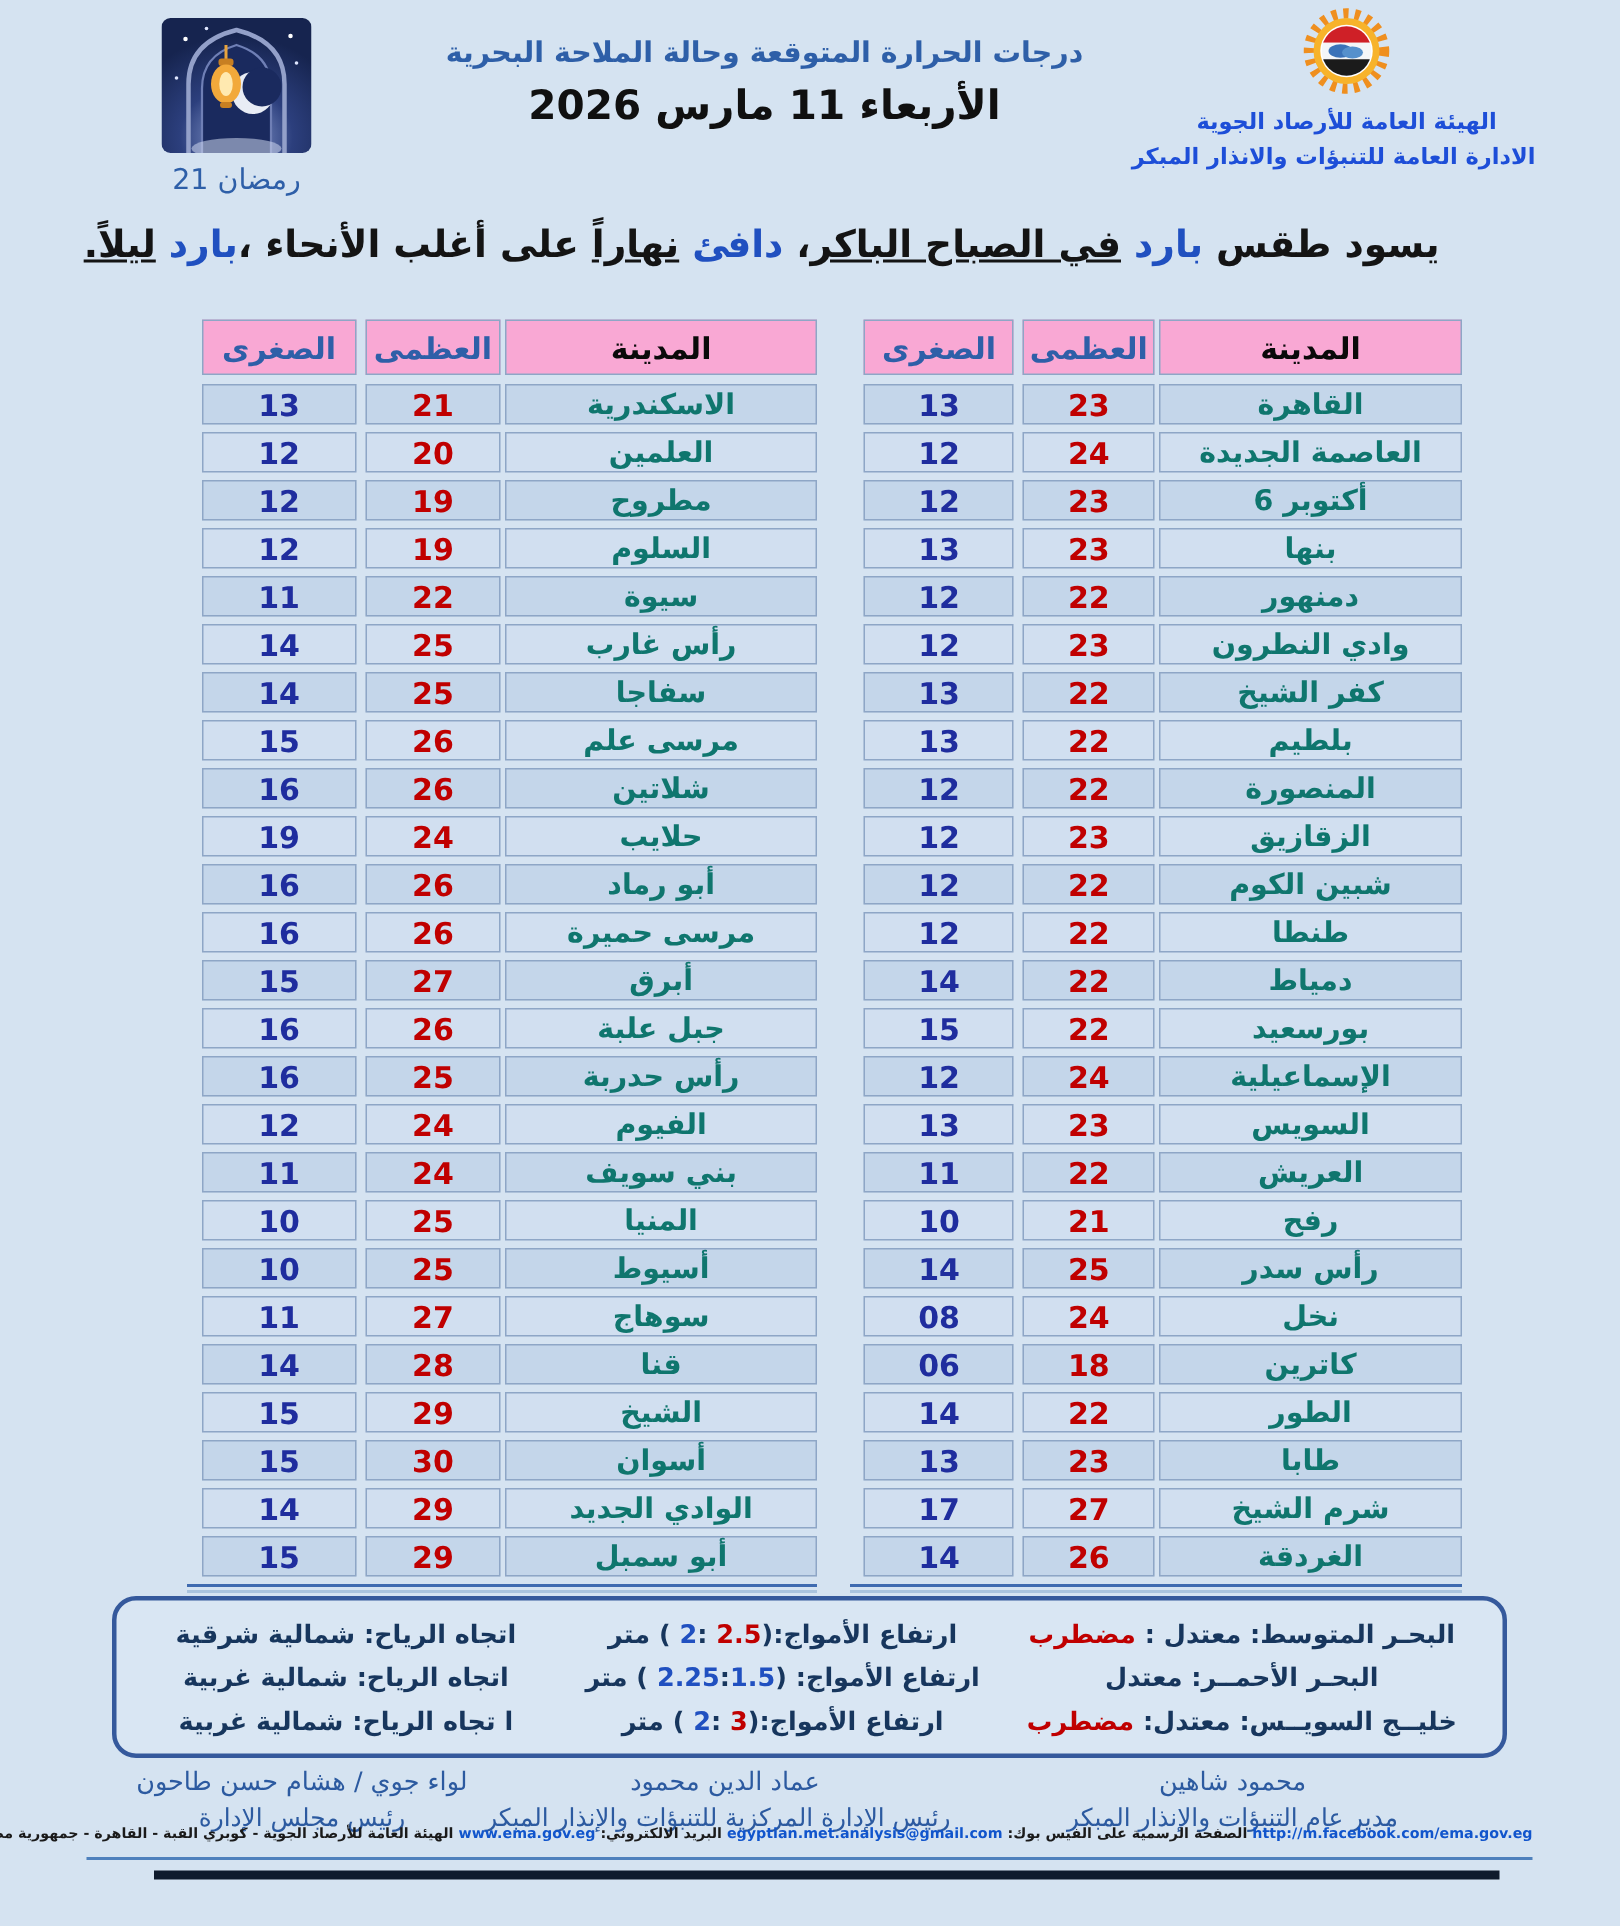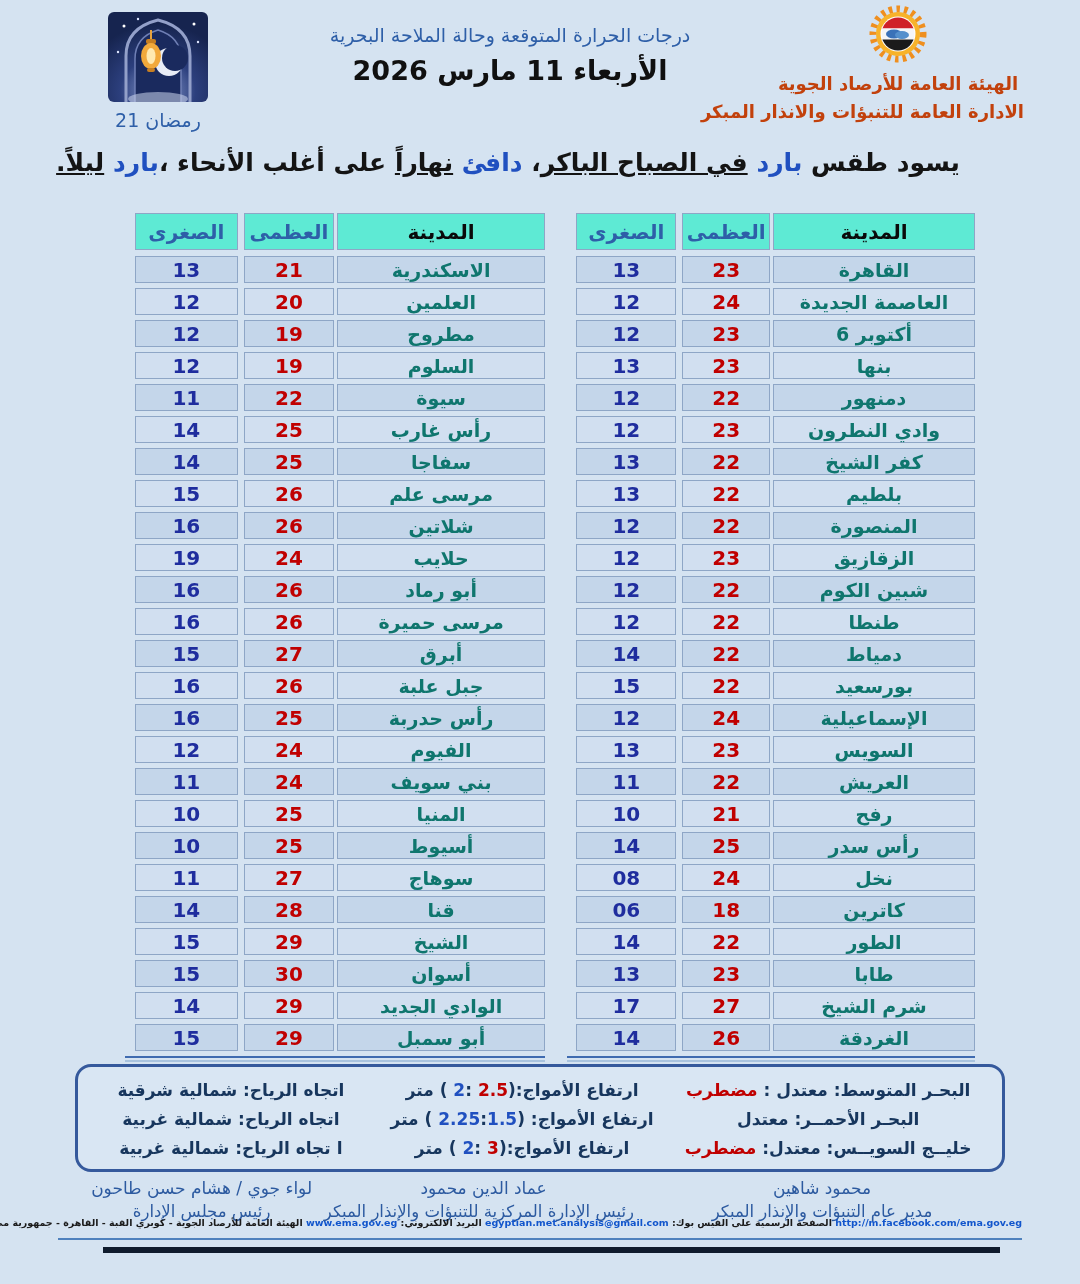--- a/index.html
+++ b/index.html
@@ -1,39 +1,39 @@
 <!DOCTYPE html>
 <html lang="ar" dir="rtl"><head>
 <meta charset="utf-8">
 <style>
   *{margin:0;padding:0;box-sizing:border-box}
   html,body{width:1080px;height:1284px;overflow:hidden}
   body{background:#d5e3f1;font-family:"DejaVu Sans",sans-serif;position:relative;direction:rtl}
   .abs{position:absolute}
   
   .ram-label{color:#2e5fa8;font-weight:normal;font-size:19px;text-align:center;margin-top:3px}
-  .main-title{color:#2e5fa8;font-weight:normal;font-size:19px;white-space:nowrap}
+  .main-title{color:#2e5fa8;font-weight:bold;font-size:19px;white-space:nowrap}
   .date-title{color:#101010;font-weight:bold;font-size:27px;margin-top:9px}
-  .org1,.org2{color:#c2410c;font-weight:bold;font-size:18px;line-height:1.55;white-space:nowrap}
+  .org1,.org2{color:#1d4ed8;font-weight:bold;font-size:15px;line-height:1.55;white-space:nowrap}
   
   #summary-line{left:120px;top:148px;width:840px;text-align:left;font-size:25px;font-weight:bold;color:#141414;white-space:nowrap}
   .seg.blue{color:#2050c0}
   .seg.red{color:#c00000}
   .seg.u{text-decoration:underline}
   
   .tbl{position:absolute}
   #table-left{left:125px;top:213px;width:420px}
   #table-right{left:567px;top:213px;width:408px}
   .trow{display:flex;direction:rtl;gap:3px;height:27px;margin-bottom:5px}
   .trow.thead{height:37px;margin-bottom:6px}
   .cell{display:flex;align-items:center;justify-content:center;background:#c4d6ea;border:1px solid #8ea6c6;font-weight:bold}
   .cell.city{width:49.5%;font-size:19px;color:#0f766e}
   .cell.max{width:21.5%;font-size:20px;color:#c00000}
   .cell.min{width:24.5%;font-size:20px;color:#1f2d9e;margin-right:3px}
-  .thead .cell{background:#5eead4}
+  .thead .cell{background:#f9a8d4}
   .thead .cell.city{font-size:20px;color:#0a0a0a}
   .thead .cell.max,.thead .cell.min{color:#2e5fa8;font-size:20px}
   .rows .trow:nth-child(even) .cell{background:#d1dff0}
   .tbl-underline{height:2px;background:#3f6bb0;box-shadow:0 4px 0 #a9c3de;margin-top:1px}
   
   #marine-box{left:75px;top:1064px;width:930px;height:108px;border:3px solid #35599c;border-radius:16px;background:#d9e6f3;padding:9px 14px 7px}
   #marine-rows{display:flex;flex-direction:column;justify-content:space-between;height:100%}
   .m-row{display:flex;direction:rtl;align-items:center;flex:1}
   .m-cell{font-weight:bold;font-size:17px;color:#17365d;white-space:nowrap}
   .m-sea{width:35%;text-align:center;padding-right:6px}

